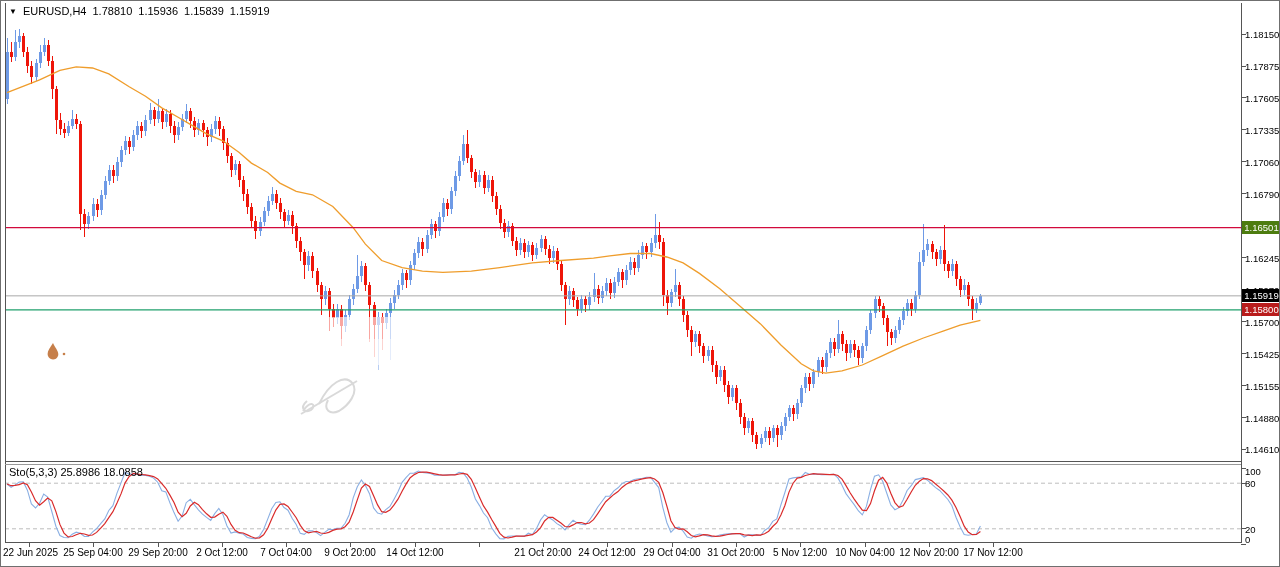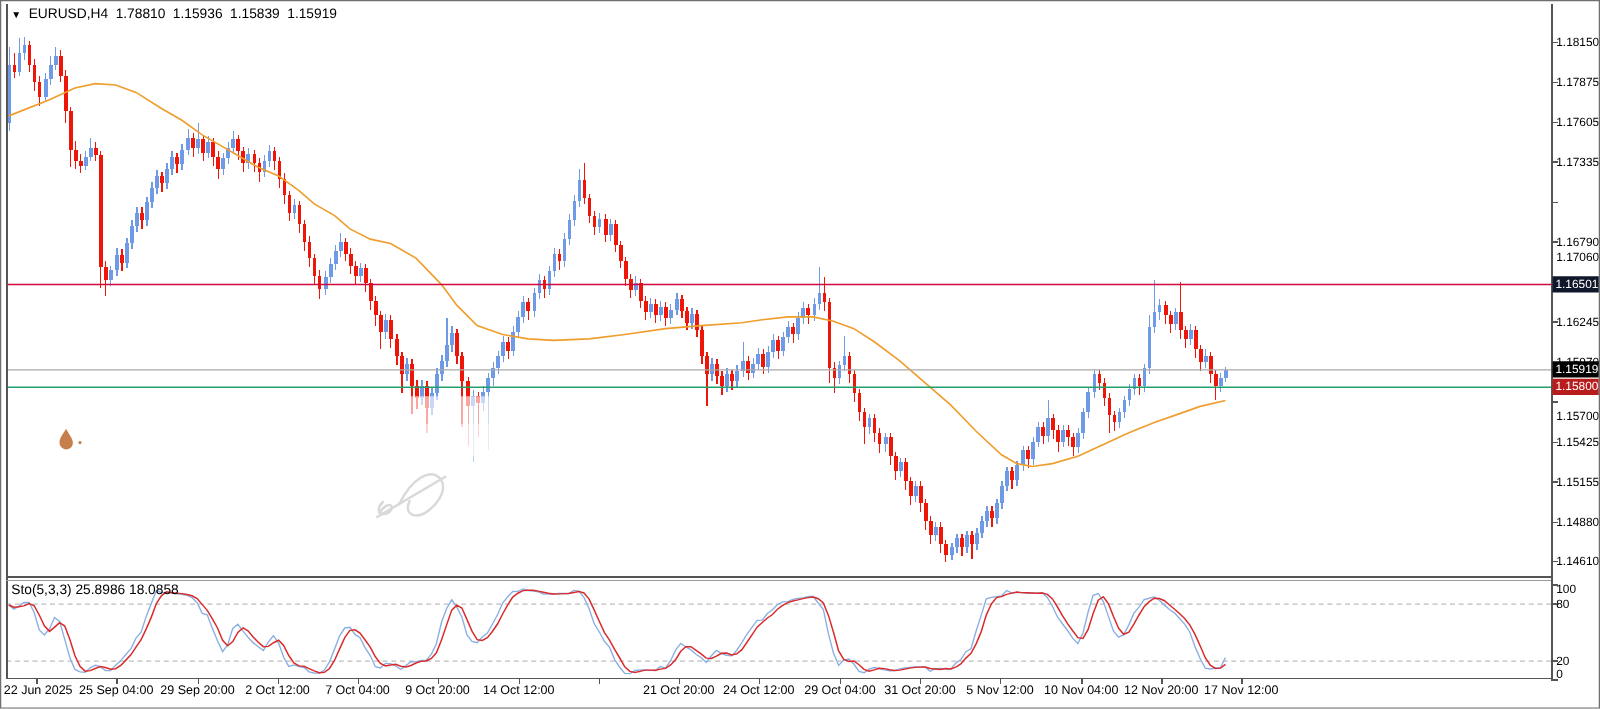--- a/index.html
+++ b/index.html
@@ -591,32 +591,32 @@
         <line x1="928.5" y1="542" x2="928.5" y2="546"></line>
         <line x1="992.5" y1="542" x2="992.5" y2="546"></line>
       </g>
     </svg>
 
   <div id="price-labels">
       <div class="ax-lbl" style="top: 28px;">1.18150</div>
       <div class="ax-lbl" style="top: 60.277px;">1.17875</div>
       <div class="ax-lbl" style="top: 91.9671px;">1.17605</div>
       <div class="ax-lbl" style="top: 123.657px;">1.17335</div>
-      <div class="ax-lbl" style="top: 155.934px; margin-top: 44px;">1.17060</div>
+      <div class="ax-lbl" style="top: 155.934px;">1.17060</div>
       <div class="ax-lbl" style="top: 187.624px;">1.16790</div>
       <div class="ax-lbl" style="top: 251.592px;">1.16245</div>
       <div class="ax-lbl" style="top: 283.869px;">1.15970</div>
-      <div class="ax-lbl" style="top: 315.559px; margin-top: 11px;">1.15700</div>
+      <div class="ax-lbl" style="top: 315.559px;">1.15700</div>
       <div class="ax-lbl" style="top: 347.836px;">1.15425</div>
       <div class="ax-lbl" style="top: 379.526px;">1.15155</div>
       <div class="ax-lbl" style="top: 411.803px;">1.14880</div>
       <div class="ax-lbl" style="top: 443.493px;">1.14610</div>
     </div>
   <div id="badges">
-      <div class="badge" style="top: 220.045px; background: #0f172a;">1.16501</div>
+      <div class="badge" style="top: 220.045px; background: #4d7c0f;">1.16501</div>
       <div class="badge" style="top: 288.354px; background: rgb(0, 0, 0);">1.15919</div>
       <div class="badge" style="top: 302.322px; background: #b91c1c;">1.15800</div>
     </div>
   <div id="date-labels">
       <div class="dt-lbl" style="left: 2px;">22 Jun 2025</div>
       <div class="dt-lbl" style="left: 60px; width: 64px; text-align: center;">25 Sep 04:00</div>
       <div class="dt-lbl" style="left: 125px; width: 64px; text-align: center;">29 Sep 20:00</div>
       <div class="dt-lbl" style="left: 189px; width: 64px; text-align: center;">2 Oct 12:00</div>
       <div class="dt-lbl" style="left: 253px; width: 64px; text-align: center;">7 Oct 04:00</div>
       <div class="dt-lbl" style="left: 317px; width: 64px; text-align: center;">9 Oct 20:00</div>

